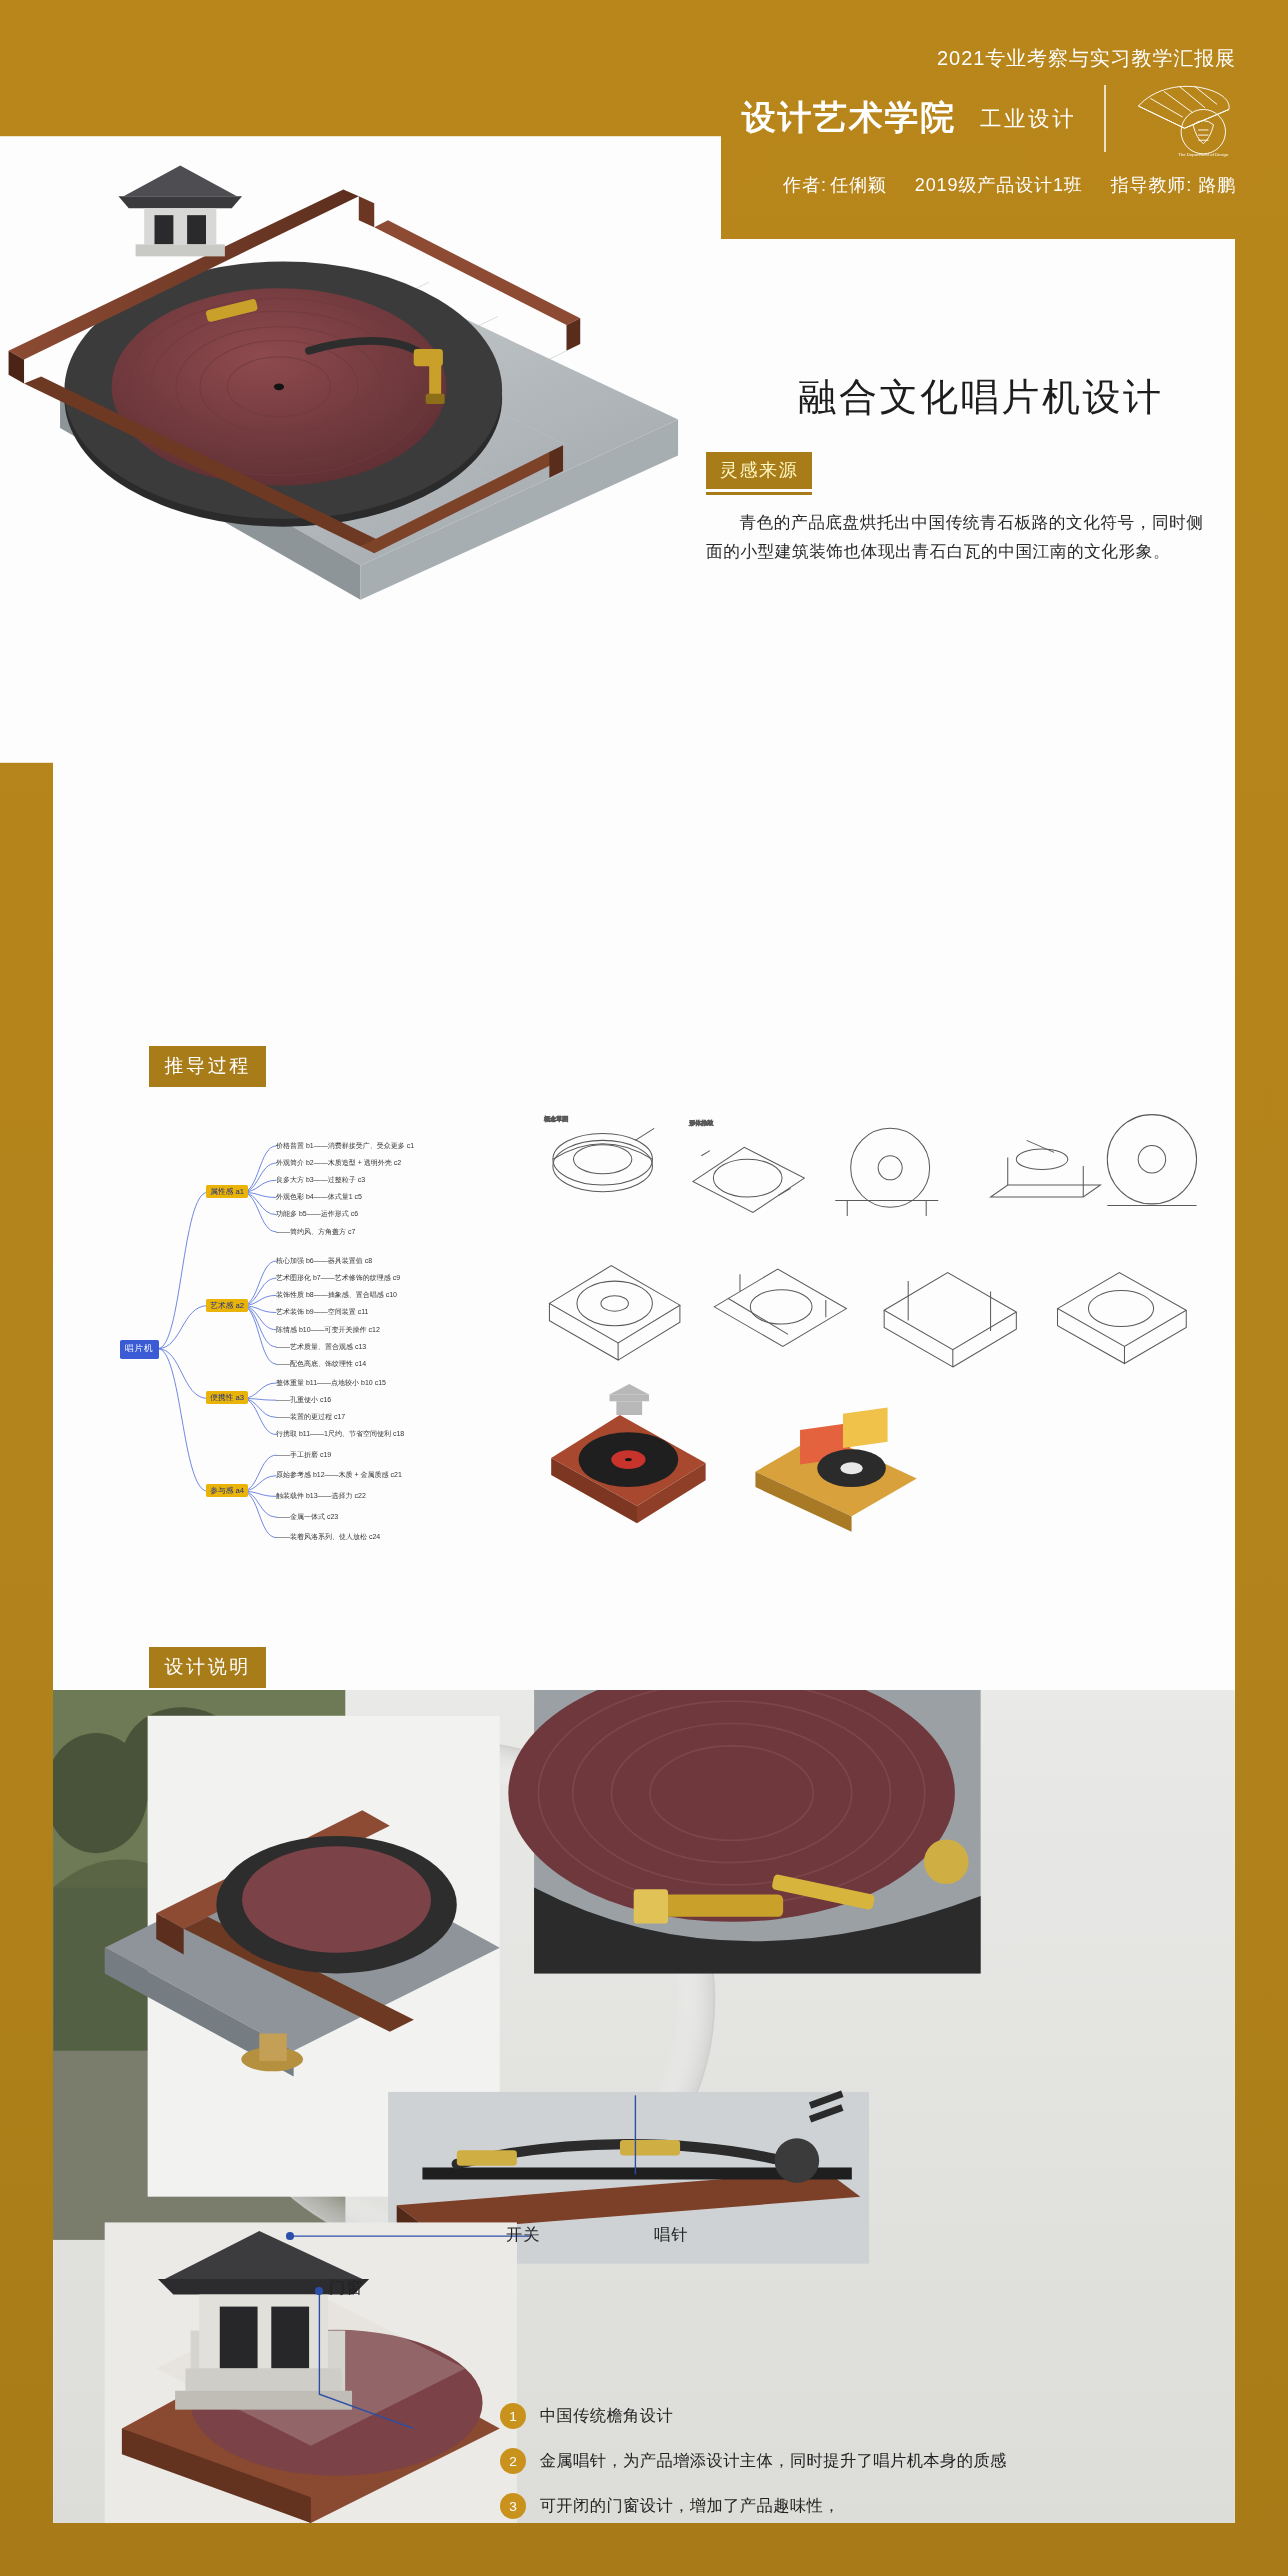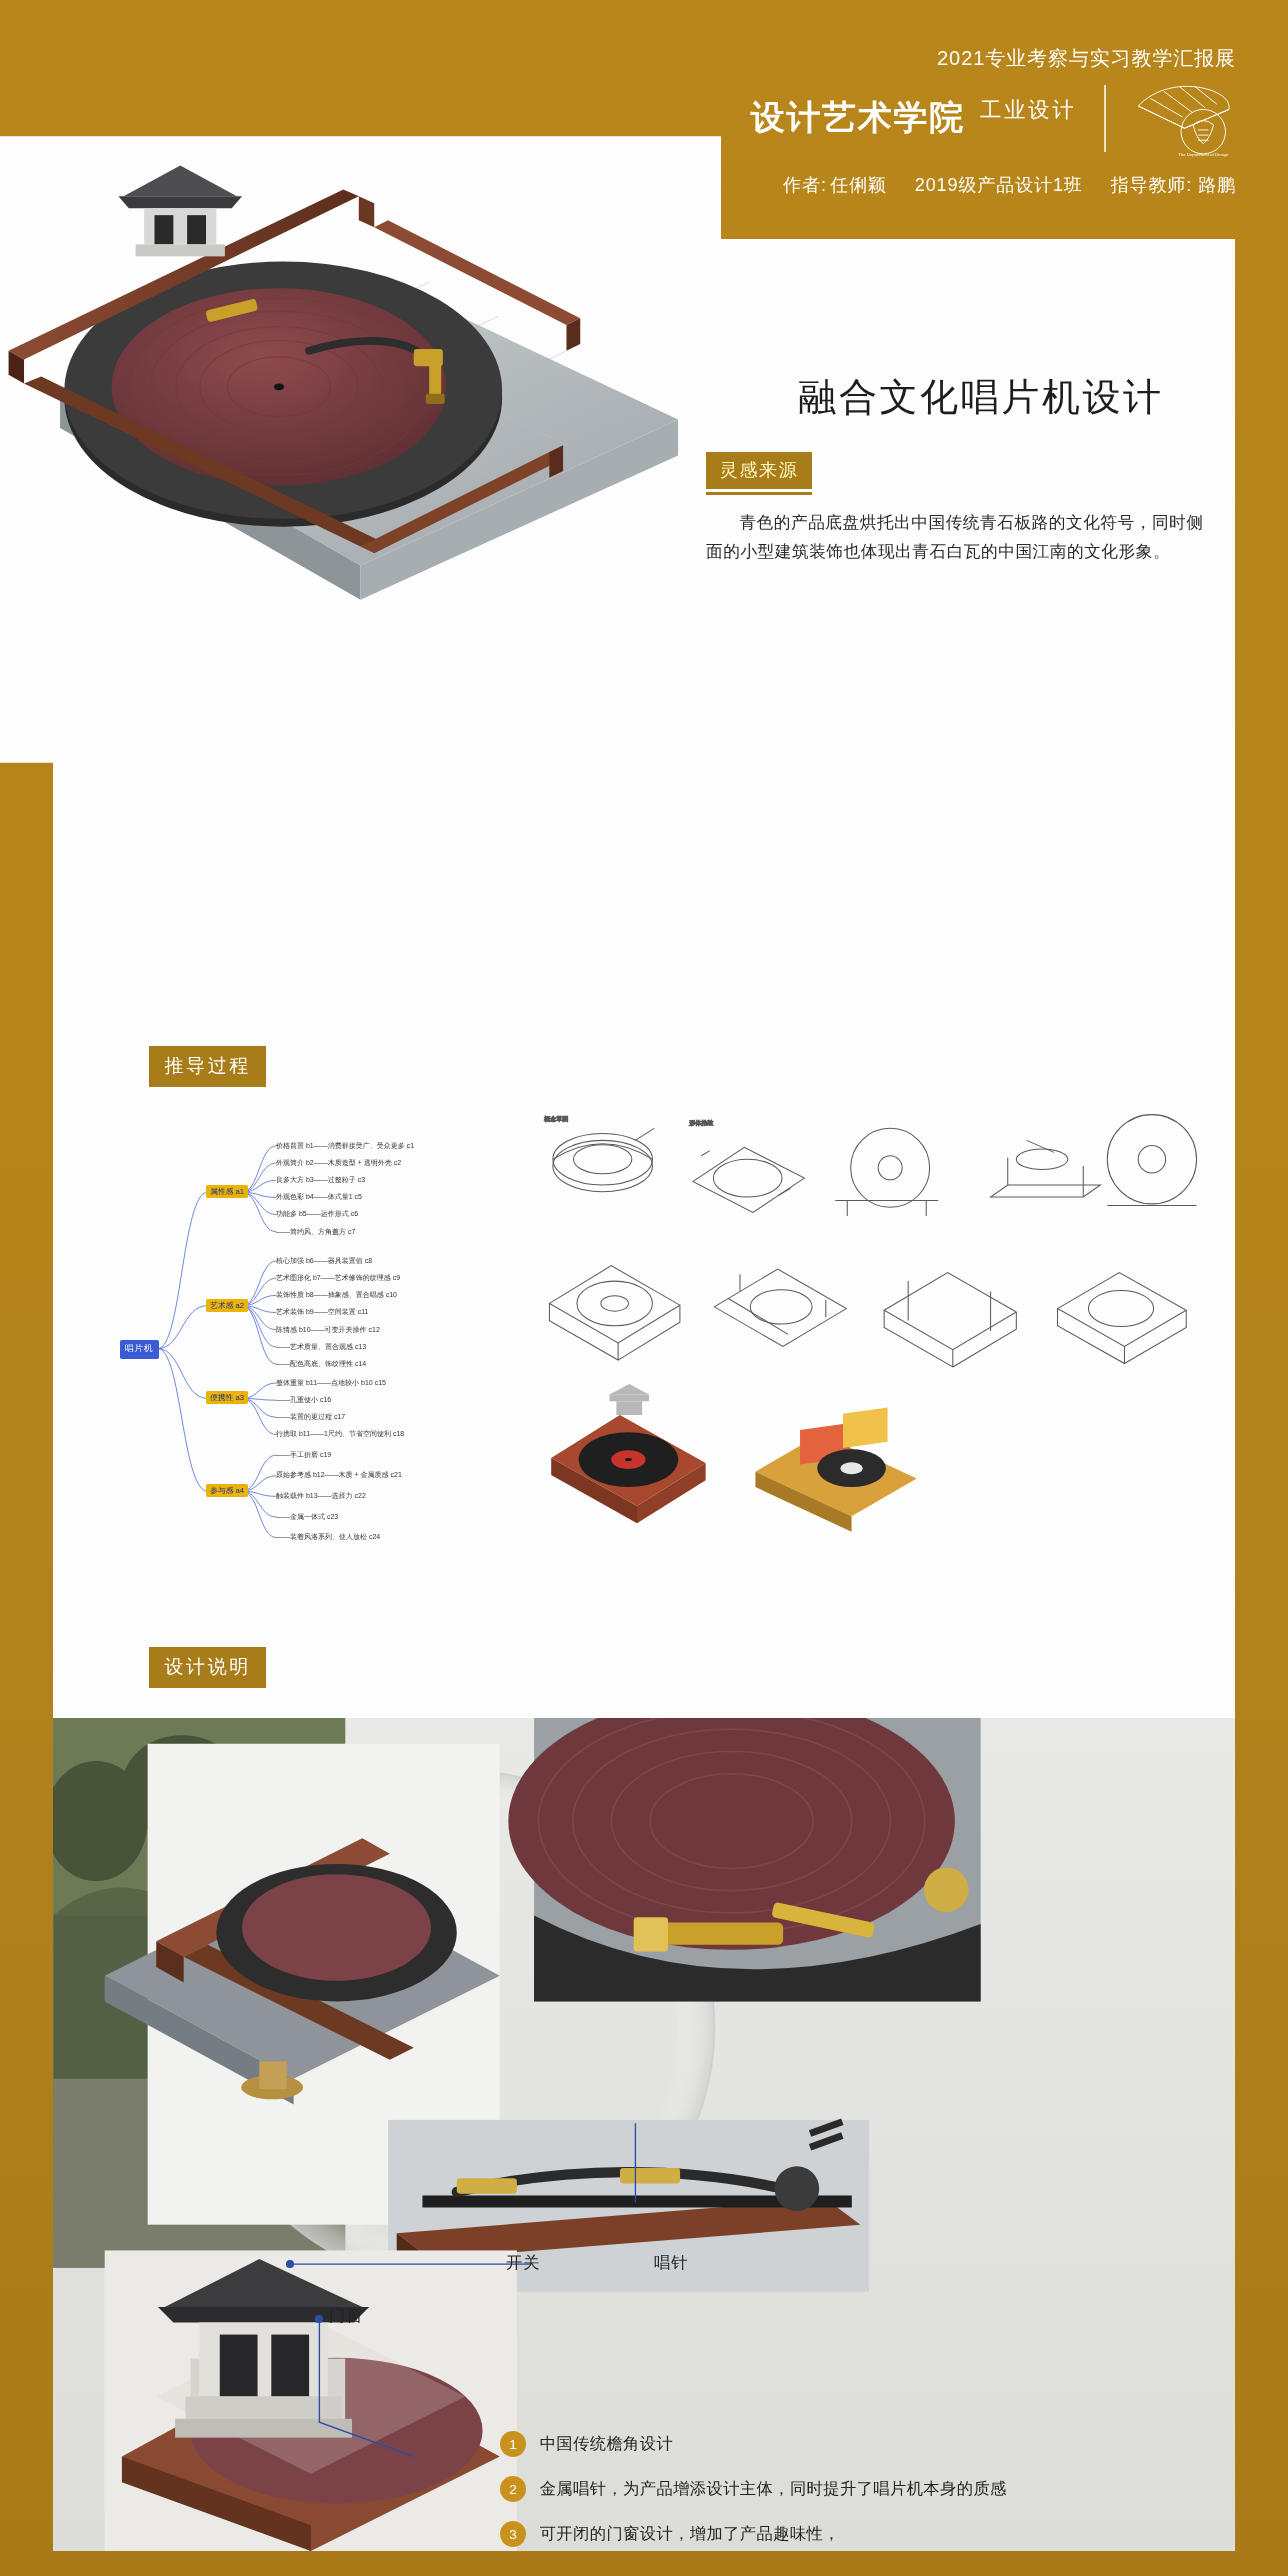--- a/index.html
+++ b/index.html
@@ -97,21 +97,21 @@
     position:absolute;font-size:7px;color:#333;white-space:nowrap;
   }
   .mm-svg{position:absolute;left:0;top:0;width:404px;height:481px;}
   
   .sketch-grid{
     position:absolute;left:481px;top:867px;width:678px;height:515px;
   }
   
   .bottom{
     position:absolute;left:0;top:1451px;width:1182px;height:833px;
-    overflow:hidden;background:#f3f3f1;margin-top:28px;
+    overflow:hidden;background:#f3f3f1;
   }
   .callout-num{
     width:26px;height:26px;border-radius:50%;background:#c8921d;color:#fff;
     display:flex;align-items:center;justify-content:center;font-size:13.7px;
     flex:none;margin-right:13.7px;
   }
   .callout-row{display:flex;align-items:flex-start;margin-bottom:19px;}
   .callout-txt{font-size:16.3px;color:#222;line-height:1.5;letter-spacing:0.4px;}
   .lbl{
     position:absolute;font-size:16.3px;color:#222;letter-spacing:0.9px;
@@ -122,21 +122,21 @@
   }
 </style>
 </head>
 <body>
 
 <div class="poster">
 
   <div class="header">
     <div class="hdr-line1">2021专业考察与实习教学汇报展</div>
     <div class="hdr-row">
-      <div style="display:flex;align-items:flex-start;gap:15px;margin-left:22px;">
+      <div style="display:flex;align-items:center;gap:24px;margin-left:22px;">
         <span class="hdr-main">设计艺术学院</span>
         <span class="hdr-sub">工业设计</span>
       </div>
       <div class="hdr-divider"></div>
       <div class="logo-box">
         <svg width="103" height="82" viewBox="0 0 120 96">
           <g fill="none" stroke="#ffffff" stroke-width="1.1">
             <path d="M6 34 C24 14, 56 6, 86 14 C104 19, 114 28, 112 38 L60 60 Z"></path>
             <path d="M6 34 L60 60 L112 38"></path>
             <path d="M20 25 L58 47 M36 17 L70 42 M54 11 L84 36 M72 11 L98 32"></path>

